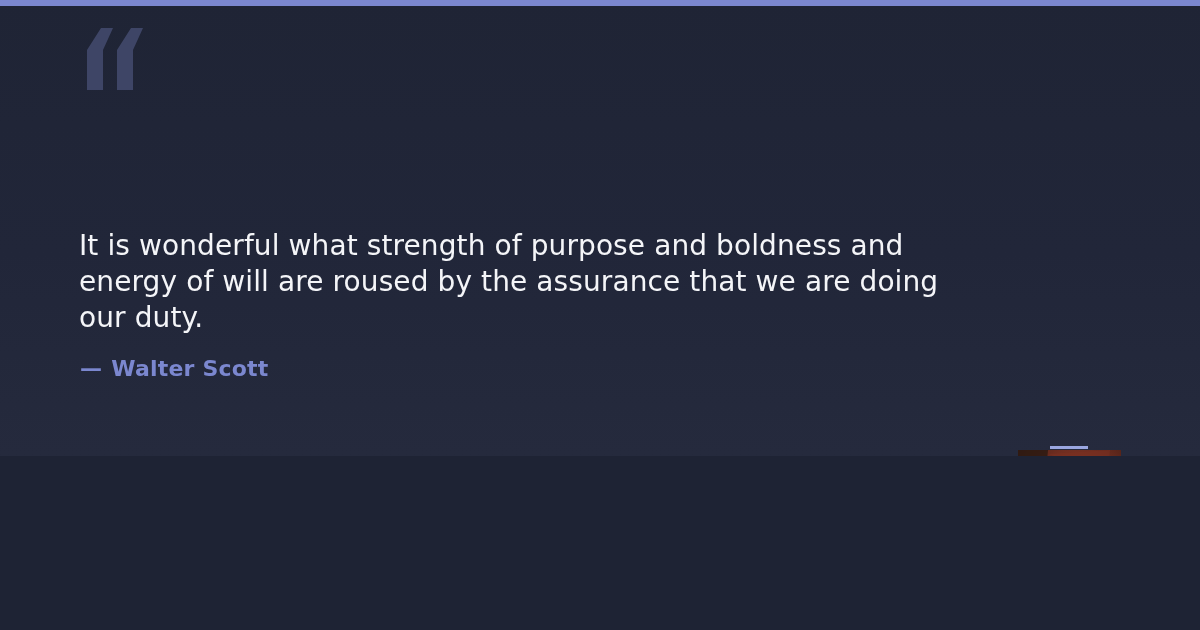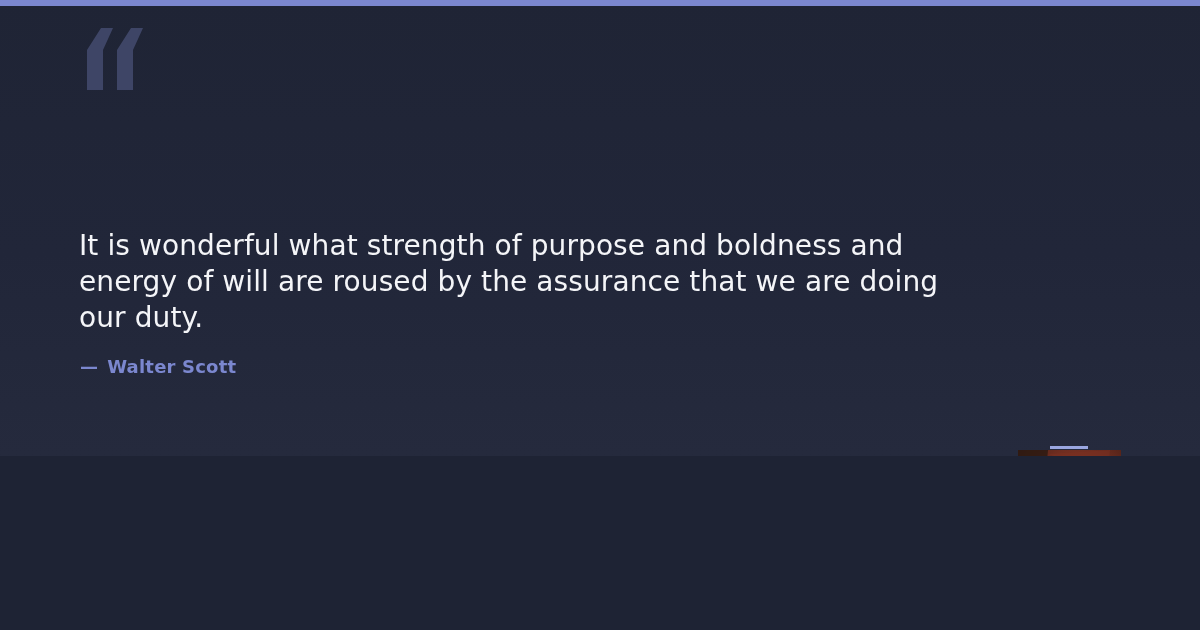--- a/index.html
+++ b/index.html
@@ -44,21 +44,21 @@
     line-height:36px;
     font-weight:400;
     letter-spacing:0.1px;
   }
 
   
   .author {
     position:absolute;
     left:80px; top:356px;
     color:#7b87cf;
-    font-size:18px;
+    font-size:22px;
     font-weight:700;
     letter-spacing:0.2px;
     white-space:nowrap;
   }
   .author .dash { margin-right:9px; }
 
   
   .portrait-wrap {
     position:absolute;
     left:1018px; top:450px;

